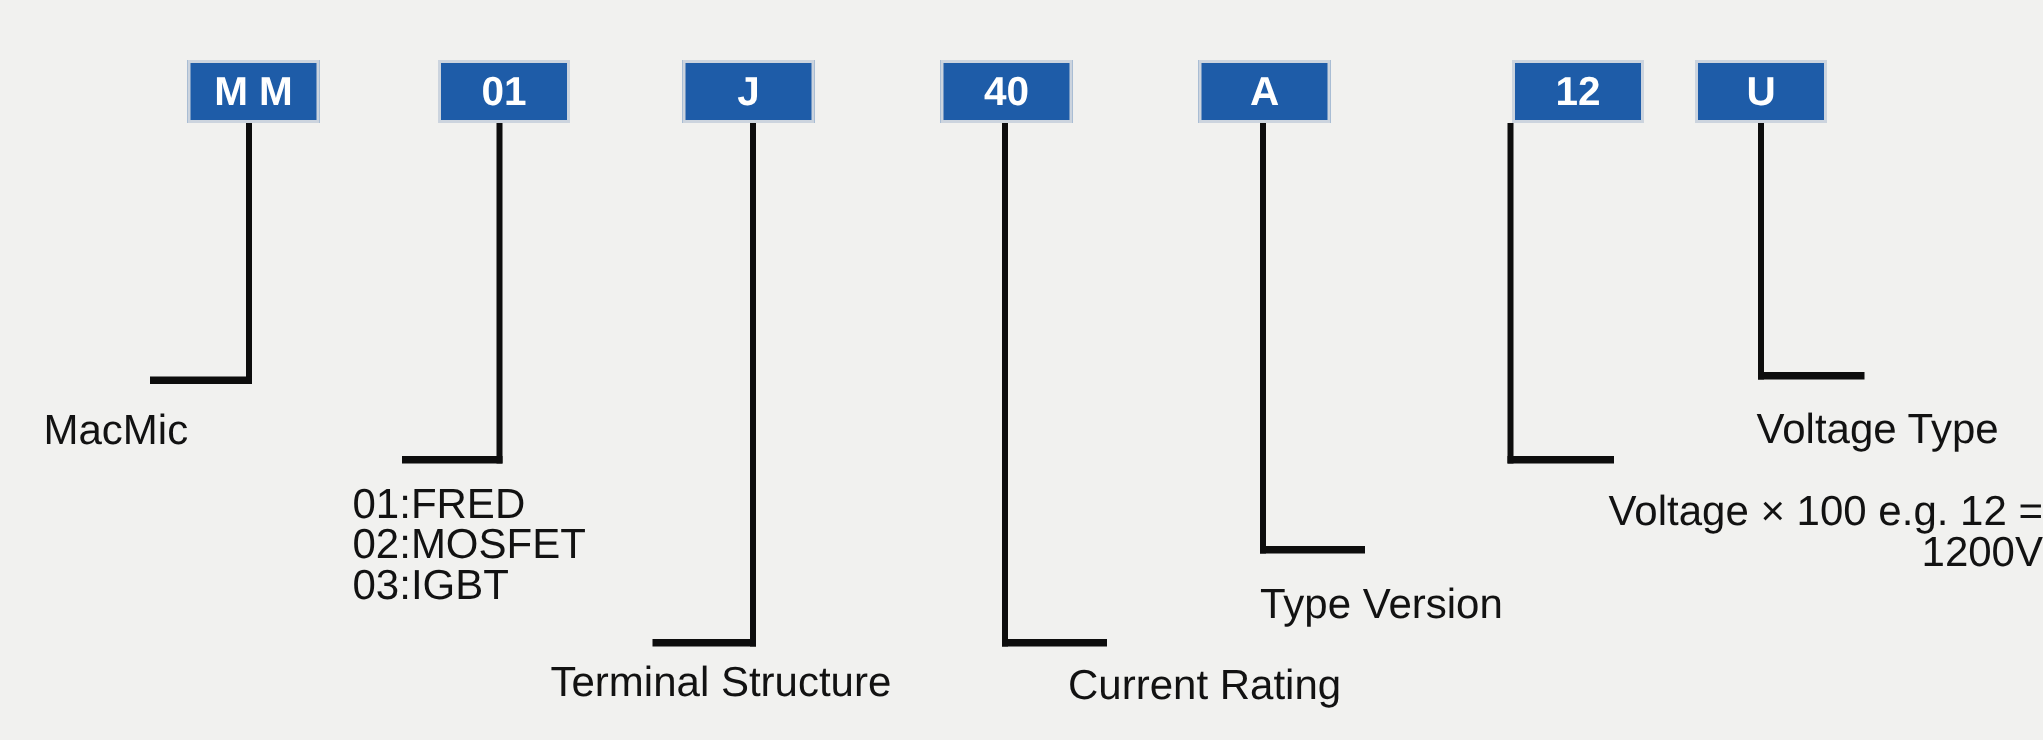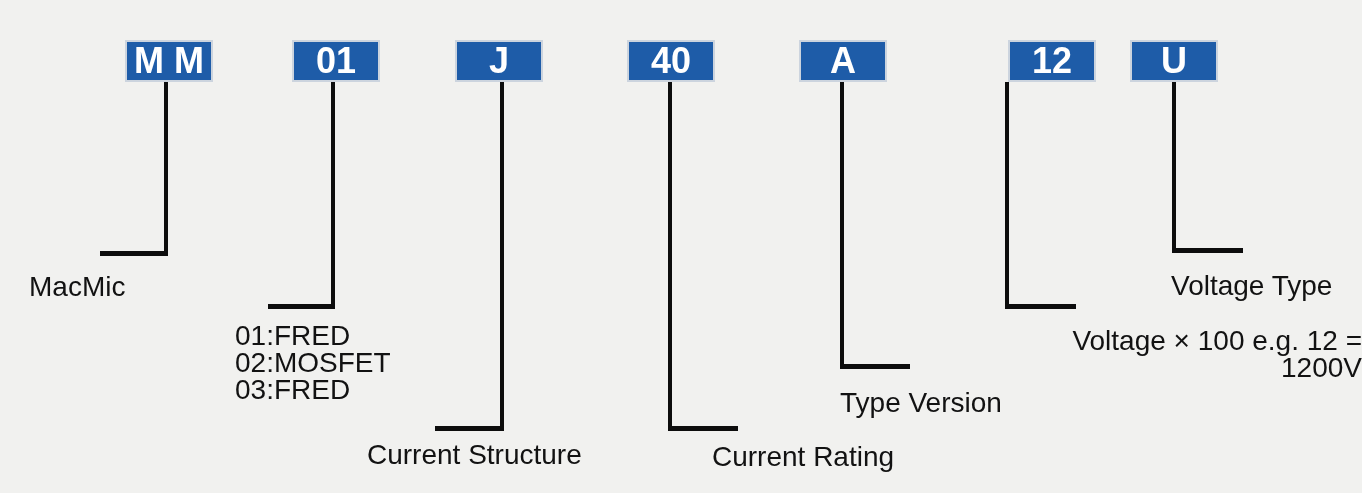--- a/index.html
+++ b/index.html
@@ -23,21 +23,21 @@
     height: 42px;
     box-sizing: border-box;
     background: var(--box-fill, #1e5ca8);
     border: 2px solid var(--box-border, #ccd4de);
     display: flex;
     align-items: center;
     justify-content: center;
   }
   .code-text {
     color: var(--code-text, #ffffff);
-    font-size: 36px;
+    font-size: 27px;
     font-weight: bold;
     line-height: 1;
     white-space: pre;
   }
   .vline {
     position: absolute;
     width: 4px;
     background: var(--line, #0d0d0d);
   }
   .hline {
@@ -68,30 +68,30 @@
   </div>
 
   <div>
     <div class="code-box" style="left:292px;">
       <span class="code-text">01</span>
     </div>
     <div class="vline" style="left:331px; top:82px; height:227px;"></div>
     <div class="hline" style="left:268px; top:304px; width:67px;"></div>
     <div class="seg-label" style="left:235px; top:322px;">01:FRED
 02:MOSFET
-03:FRED</div>
+03:IGBT</div>
   </div>
 
   <div>
     <div class="code-box" style="left:455px;">
       <span class="code-text">J</span>
     </div>
     <div class="vline" style="left:500px; top:82px; height:349px;"></div>
     <div class="hline" style="left:435px; top:426px; width:69px;"></div>
-    <div class="seg-label" style="left:367px; top:441px;">Current Structure</div>
+    <div class="seg-label" style="left:367px; top:441px;">Terminal Structure</div>
   </div>
 
   <div>
     <div class="code-box" style="left:627px;">
       <span class="code-text">40</span>
     </div>
     <div class="vline" style="left:668px; top:82px; height:349px;"></div>
     <div class="hline" style="left:668px; top:426px; width:70px;"></div>
     <div class="seg-label" style="left:664px; top:443px;margin-left:48px;">Current Rating</div>
   </div>

